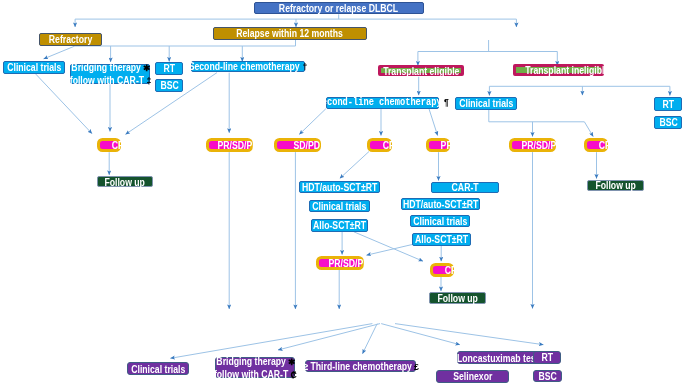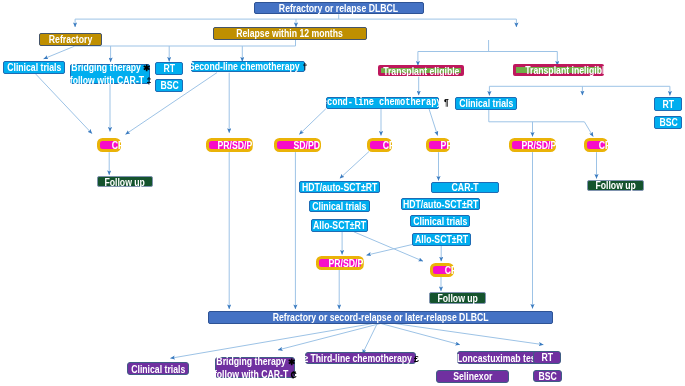--- a/index.html
+++ b/index.html
@@ -246,39 +246,34 @@
   <div class="node magenta" style="left: 315.7px; top: 255.9px; width: 47.9px; height: 14.3px;">
     <div class="ln">
       <span class="sc">PR/SD/PD</span>
     </div>
   </div>
   <div class="node magenta" style="left: 429.8px; top: 262.7px; width: 24px; height: 14px;">
     <div class="ln">
       <span class="sc">CR</span>
     </div>
   </div>
-  <div class="node blue" style="left: 208.4px; top: 310.5px; width: 345.1px; height: 13px;">
-    <div class="ln">
-      <span class="sc">Refractory or secord-relapse or later-relapse DLBCL</span>
-    </div>
-  </div>
   <div class="node purple" style="left: 127.2px; top: 362.4px; width: 61.5px; height: 12.6px;">
     <div class="ln">
       <span class="sc">Clinical trials</span>
     </div>
   </div>
   <div class="node purple" style="left: 215.1px; top: 356.6px; width: 80.3px; height: 21.9px;">
     <div class="ln">
       <span class="sc"><span>Bridging therapy</span><span class="sym">✱</span></span>
     </div>
     <div class="ln">
       <span class="sc"><span>follow with CAR-T</span><span class="sym">₡</span></span>
     </div>
   </div>
-  <div class="node purple" style="left: 305.3px; top: 352px; width: 110.9px; height: 12.3px;">
+  <div class="node purple" style="left: 305.3px; top: 360px; width: 110.9px; height: 12.3px;">
     <div class="ln">
       <span class="sc"><span>≥ Third-line chemotherapy</span><span class="sym">£</span></span>
     </div>
   </div>
   <div class="node purple" style="left: 423.5px; top: 351.1px; width: 98.3px; height: 13.3px; margin-left: 33px;">
     <div class="ln">
       <span class="sc">Loncastuximab tesirine</span>
     </div>
   </div>
   <div class="node purple" style="left: 436.2px; top: 370px; width: 72.8px; height: 12.6px; text-align: center;">

